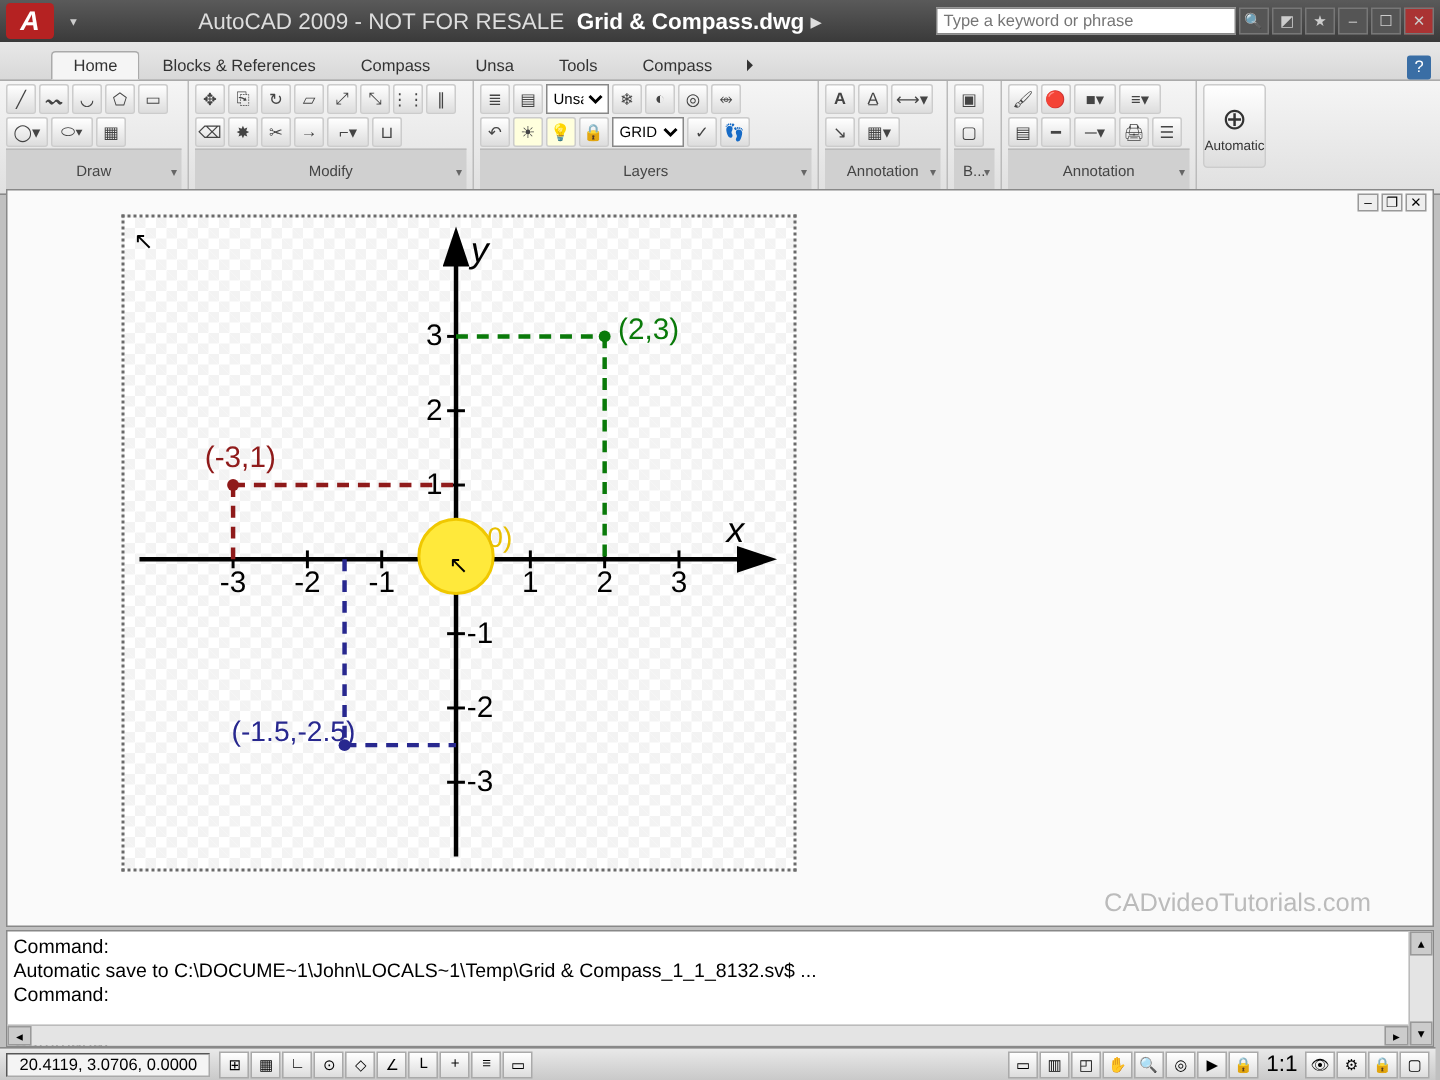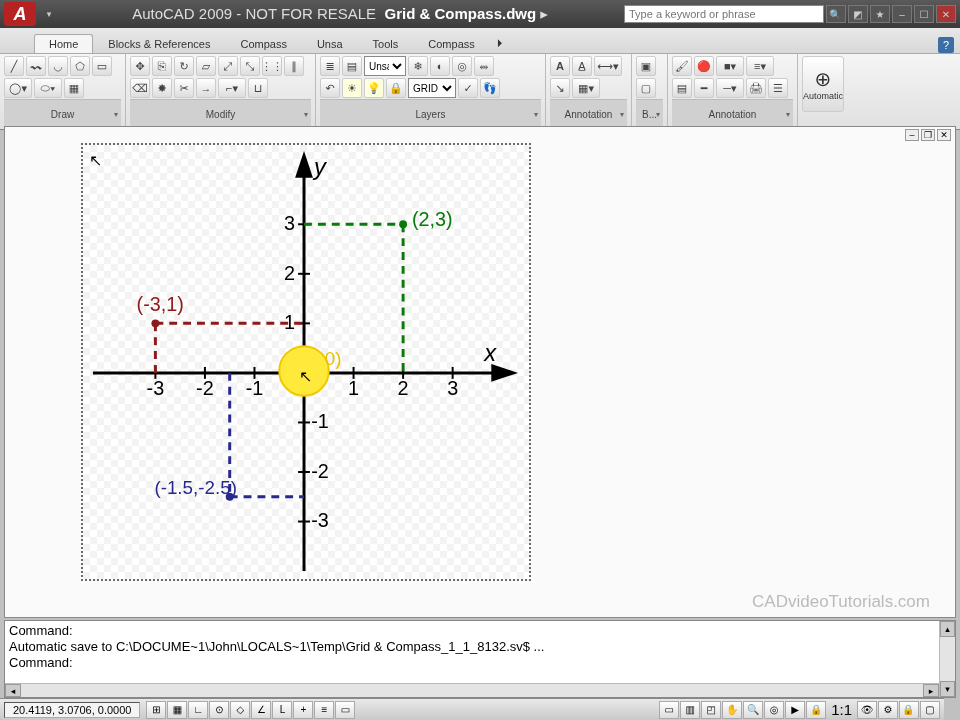--- a/index.html
+++ b/index.html
@@ -162,21 +162,21 @@
 
 .cursor-arrow {
   position: absolute;
   font-size: 16px;
   color: #000;
   pointer-events: none;
 }
 
 .watermark {
   position: absolute;
-  right: 30px; bottom: 108px;
+  right: 46px; bottom: 108px;
   font-size: 17px;
   color: #bbb;
   font-family: Arial;
 }
 
 .cmdline-area {
   position: absolute;
   left: 4px; right: 4px; bottom: 22px;
   height: 78px;
   background: #fff;
@@ -204,21 +204,21 @@
 .cmd-scroll .track { flex: 1; }
 .hsb {
   position: absolute; left: 0; right:16px; bottom: 0; height: 14px;
   background: #e4e4e4; border-top: 1px solid #bbb;
   display: flex; justify-content: space-between;
 }
 .hsb .arr { width: 16px; background: #ccc; border: 1px solid #999; font-size:9px; display:flex;align-items:center;justify-content:center;}
 
 .statusbar {
   position: absolute;
-  left: 0; right: 16px; bottom: 0;
+  left: 0; right: 3px; bottom: 0;
   height: 22px;
   background: linear-gradient(to bottom, #e9e9e9, #c9c9c9);
   border-top: 1px solid #888;
   display: flex;
   align-items: center;
   font-size: 11px;
   padding: 0 4px;
   text-align: center;
 }
 .coord-readout {

